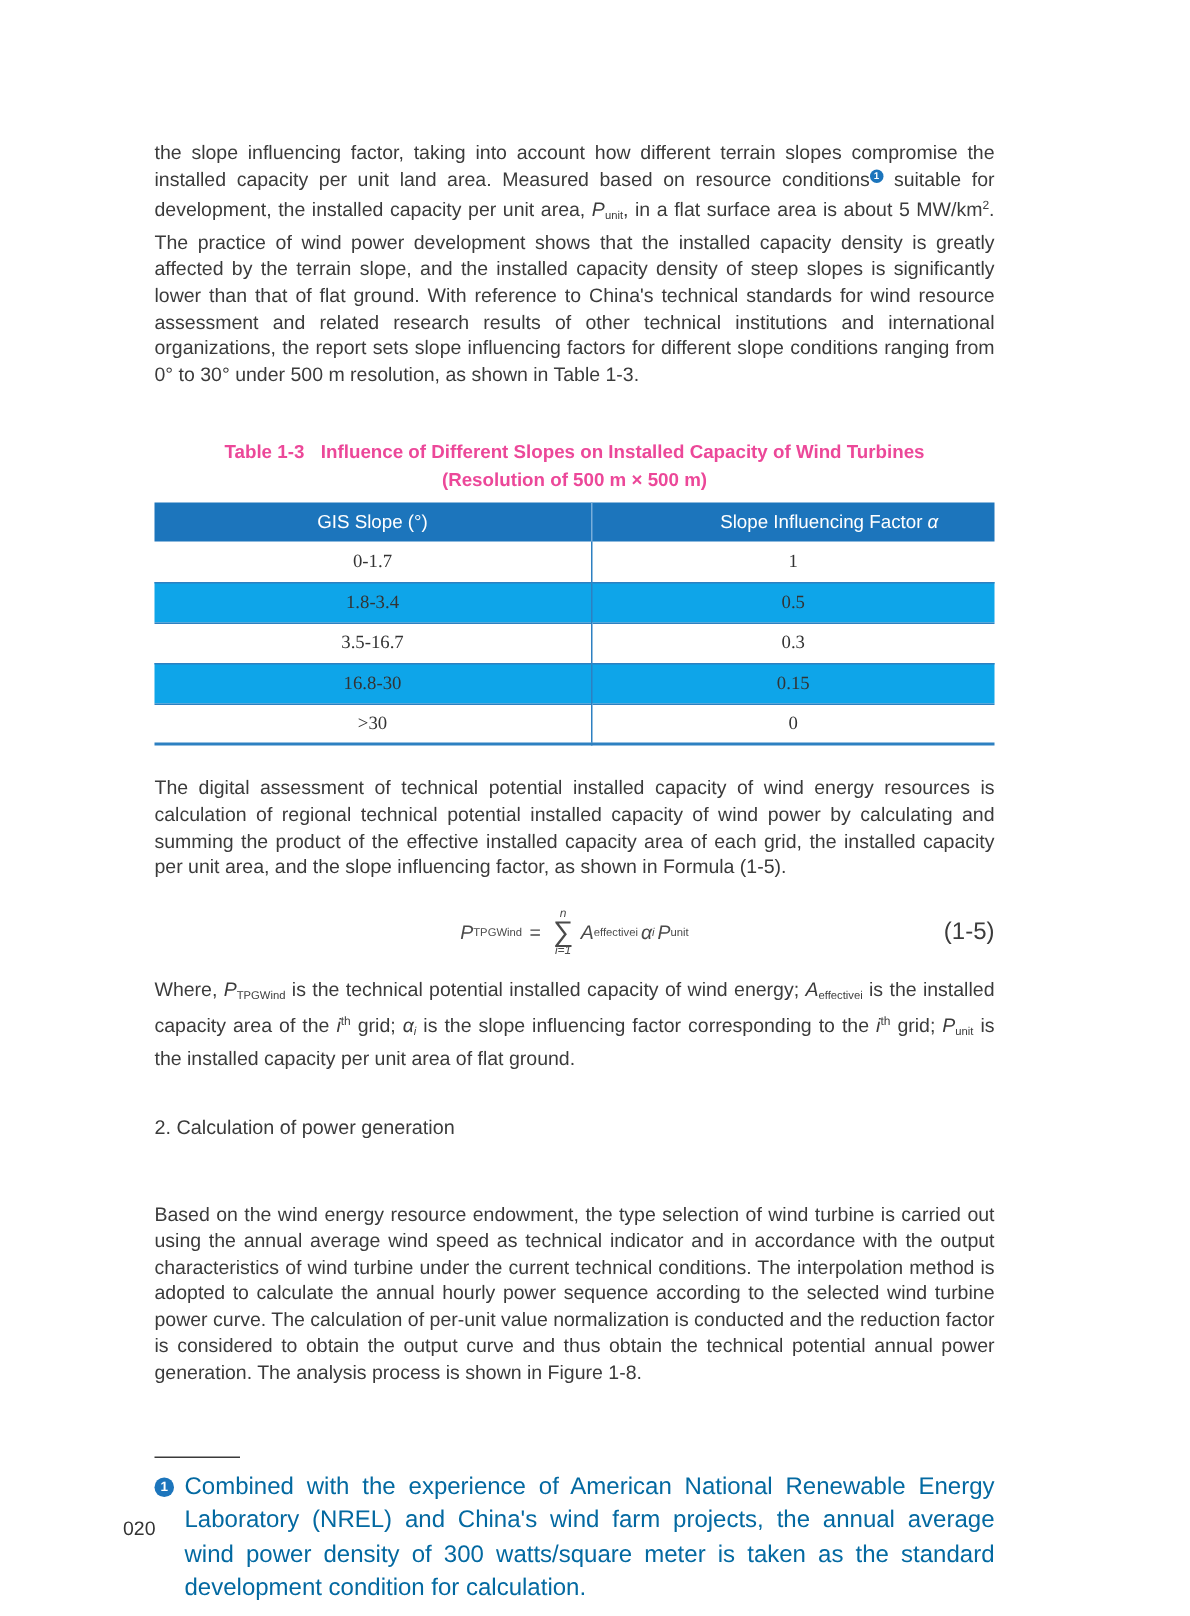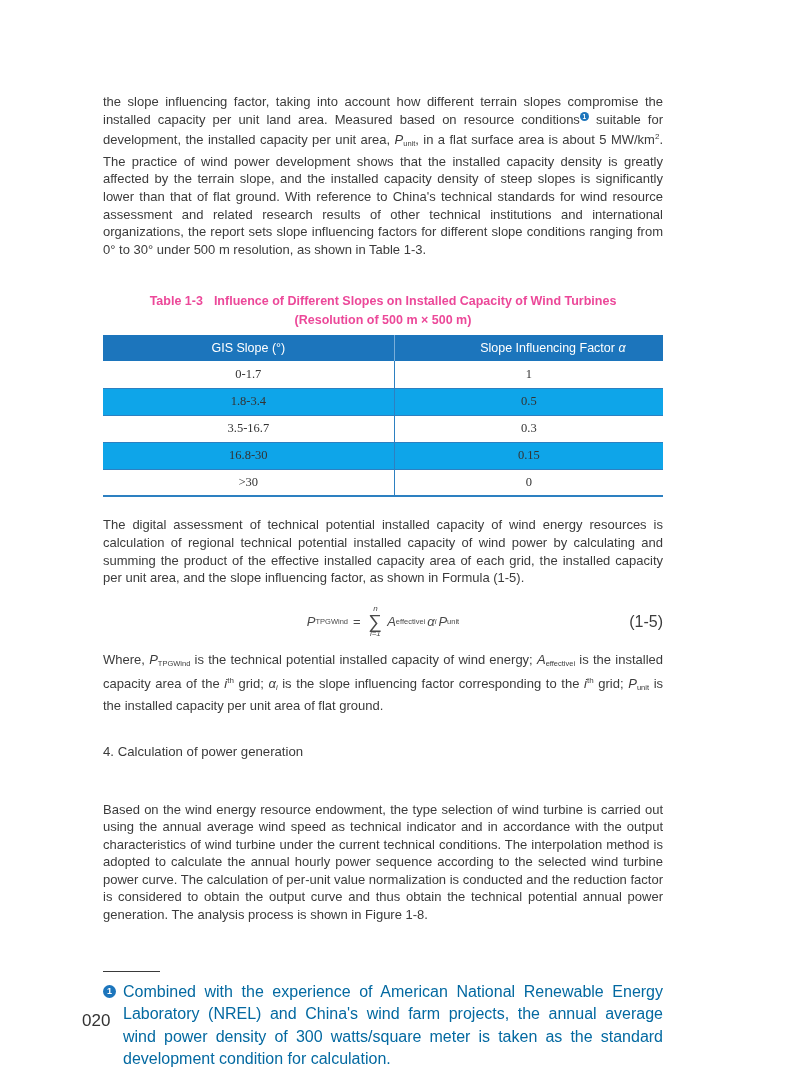--- a/index.html
+++ b/index.html
@@ -77,21 +77,21 @@
   .footnote { display: flex; margin-top: 9px; }
   .fn-badge {
     flex: 0 0 13px; width: 13px; height: 13px; border-radius: 50%;
     background: #1c75bc; color: #ffffff; font-size: 9px; font-weight: bold;
     line-height: 13px; text-align: center; margin-top: 4px; margin-right: 7px;
   }
   .fn-text {
     font-size: 16px; line-height: 22.5px; text-align: justify; color: #0369a1;
   }
   .page-number {
-    position: absolute; left: 38px; top: 1011px; font-size: 17px; color: #333333; padding-left: 44px;
+    position: absolute; left: 38px; top: 1011px; font-size: 13px; color: #333333; padding-left: 44px;
   }
 </style>
 </head>
 <body>
 
 <div class="page">
   <div class="content">
 
     <p class="para">
       <span>the slope influencing factor, taking into account how different terrain slopes compromise the installed capacity per unit land area. Measured based on resource conditions</span><span class="fn-ref">1</span><span> suitable for development, the installed capacity per unit area, </span><span class="var">P</span><sub>unit</sub><span>, in a flat surface area is about 5 MW/km</span><sup>2</sup><span>. The practice of wind power development shows that the installed capacity density is greatly affected by the terrain slope, and the installed capacity density of steep slopes is significantly lower than that of flat ground. With reference to China's technical standards for wind resource assessment and related research results of other technical institutions and international organizations, the report sets slope influencing factors for different slope conditions ranging from 0° to 30° under 500 m resolution, as shown in Table 1-3.</span>
@@ -150,21 +150,21 @@
         <sub class="var">i</sub>
       <span class="var term">P</span>
         <sub>unit</sub>
       <span class="formula-label">(1-5)</span>
     </div>
 
     <p class="para p3">
       <span>Where, </span><span class="var">P</span><sub>TPGWind</sub><span> is the technical potential installed capacity of wind energy; </span><span class="var">A</span><sub>effectivei</sub><span> is the installed capacity area of the </span><span class="var">i</span><sup>th</sup><span> grid; </span><span class="var">α</span><sub class="var">i</sub><span> is the slope influencing factor corresponding to the </span><span class="var">i</span><sup>th</sup><span> grid; </span><span class="var">P</span><sub>unit</sub><span> is the installed capacity per unit area of flat ground.</span>
     </p>
 
-    <h2 class="section-heading">4. Calculation of power generation</h2>
+    <h2 class="section-heading">2. Calculation of power generation</h2>
 
     <p class="para p4">Based on the wind energy resource endowment, the type selection of wind turbine is carried out using the annual average wind speed as technical indicator and in accordance with the output characteristics of wind turbine under the current technical conditions. The interpolation method is adopted to calculate the annual hourly power sequence according to the selected wind turbine power curve. The calculation of per-unit value normalization is conducted and the reduction factor is considered to obtain the output curve and thus obtain the technical potential annual power generation. The analysis process is shown in Figure 1-8.</p>
 
     <div class="footnote-rule"></div>
     <div class="footnote">
       <div class="fn-badge">1</div>
       <div class="fn-text">Combined with the experience of American National Renewable Energy Laboratory (NREL) and China's wind farm projects, the annual average wind power density of 300 watts/square meter is taken as the standard development condition for calculation.</div>
     </div>
 
   </div>

